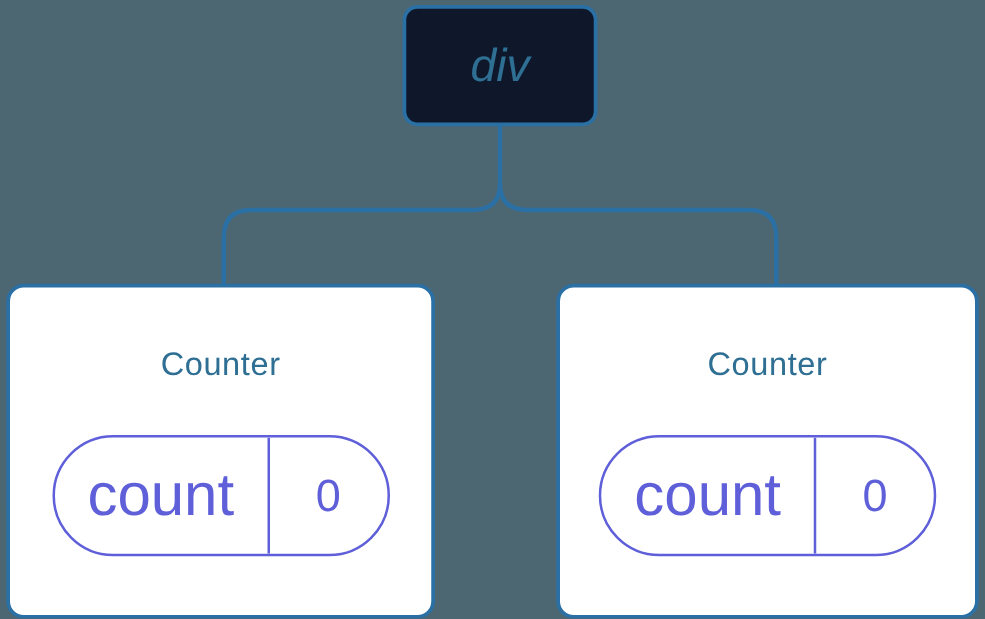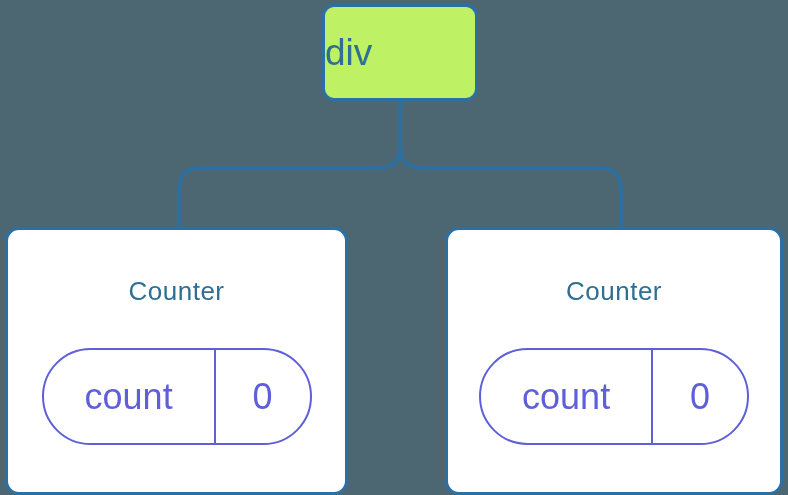--- a/index.html
+++ b/index.html
@@ -23,28 +23,30 @@
     height: 495px;
     display: block;
   }
   .node-root {
     position: absolute;
     left: 322px;
     top: 4px;
     width: 156px;
     height: 97px;
     box-sizing: border-box;
-    background: #bef264;
+    background: #0f172a;
     border: 3px solid #2b70a5;
     border-radius: 12px;
     display: flex;
     align-items: center;
+    justify-content: center;
     color: #2e6f93;
     font-size: 37px;
     line-height: 1;
+    font-style: italic;
   }
   .card {
     position: absolute;
     top: 227px;
     height: 268px;
     box-sizing: border-box;
     background: #ffffff;
     border: 3px solid #2b70a5;
     border-radius: 14px;
   }
@@ -71,21 +73,21 @@
     display: flex;
     align-items: stretch;
     overflow: hidden;
   }
   .pill-key {
     flex: 0 0 64%;
     display: flex;
     align-items: center;
     justify-content: center;
     color: #5e5fd9;
-    font-size: 36px;
+    font-size: 48px;
     border-right: 2.5px solid #5e5fd9;
   }
   .pill-value {
     flex: 1 1 auto;
     display: flex;
     align-items: center;
     justify-content: center;
     color: #5e5fd9;
     font-size: 36px;
   }

